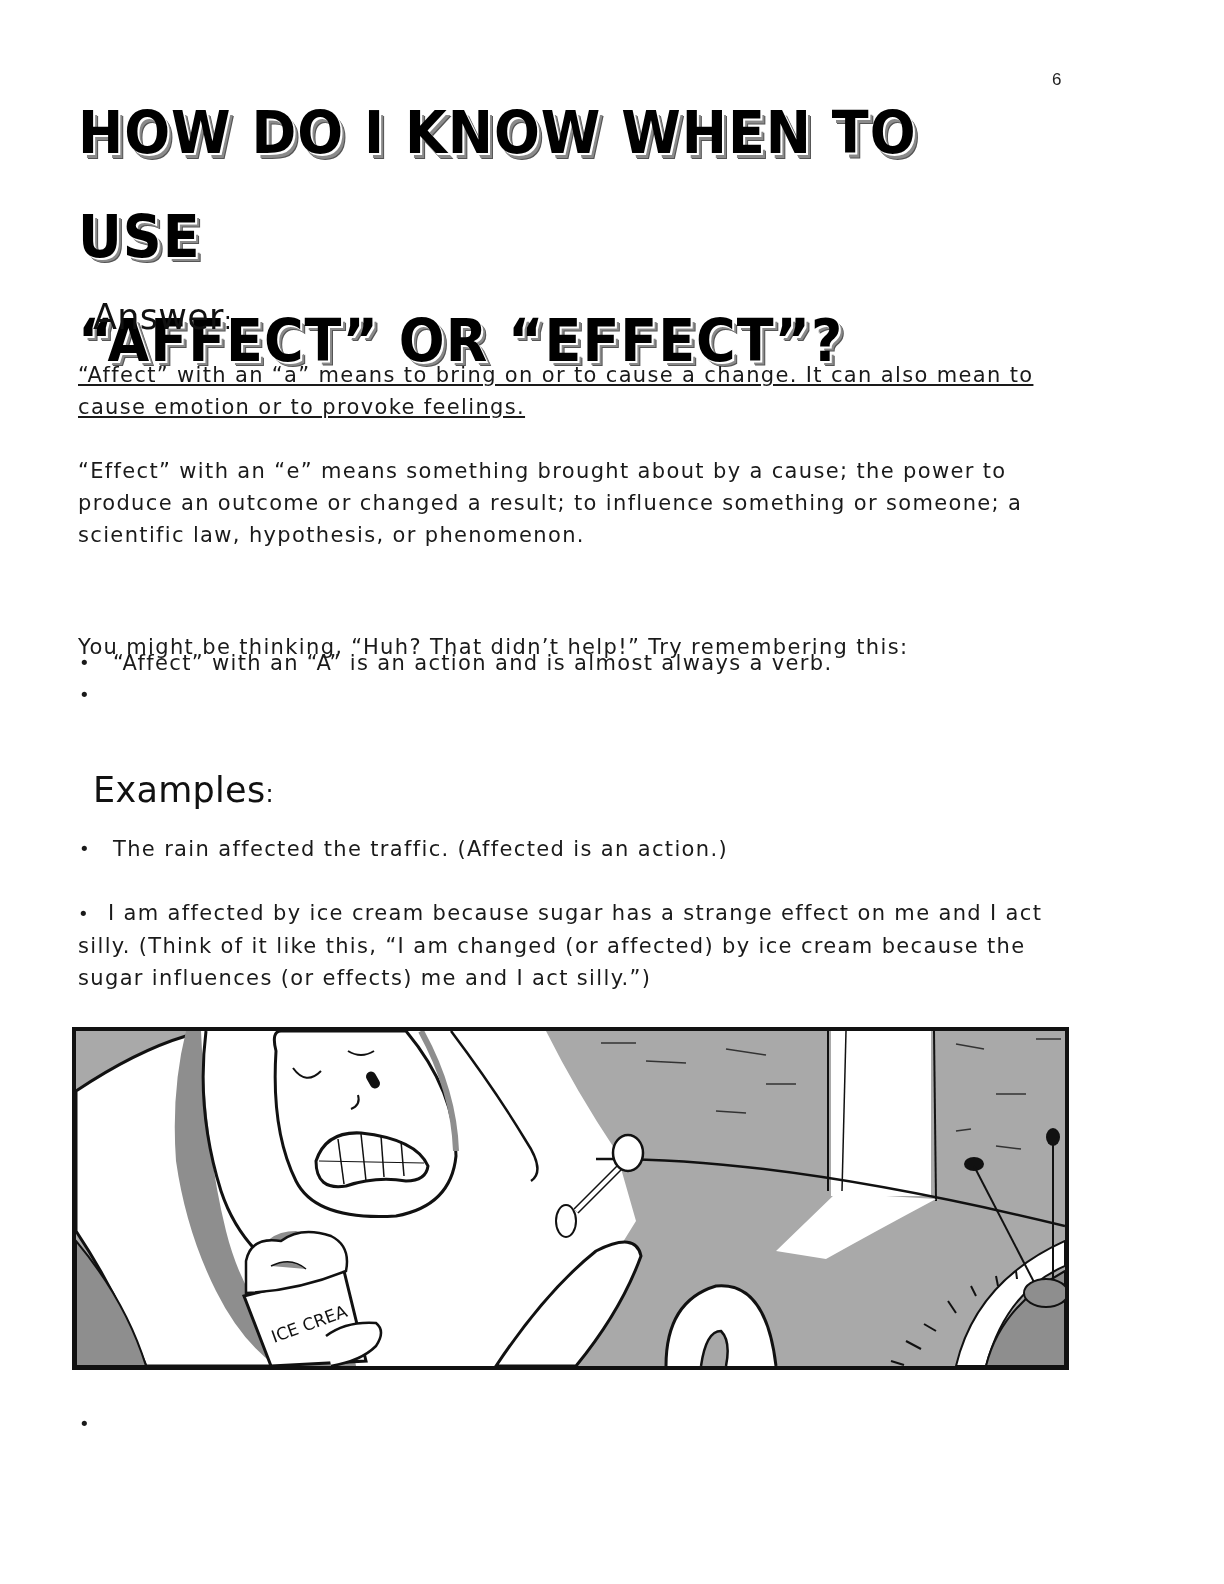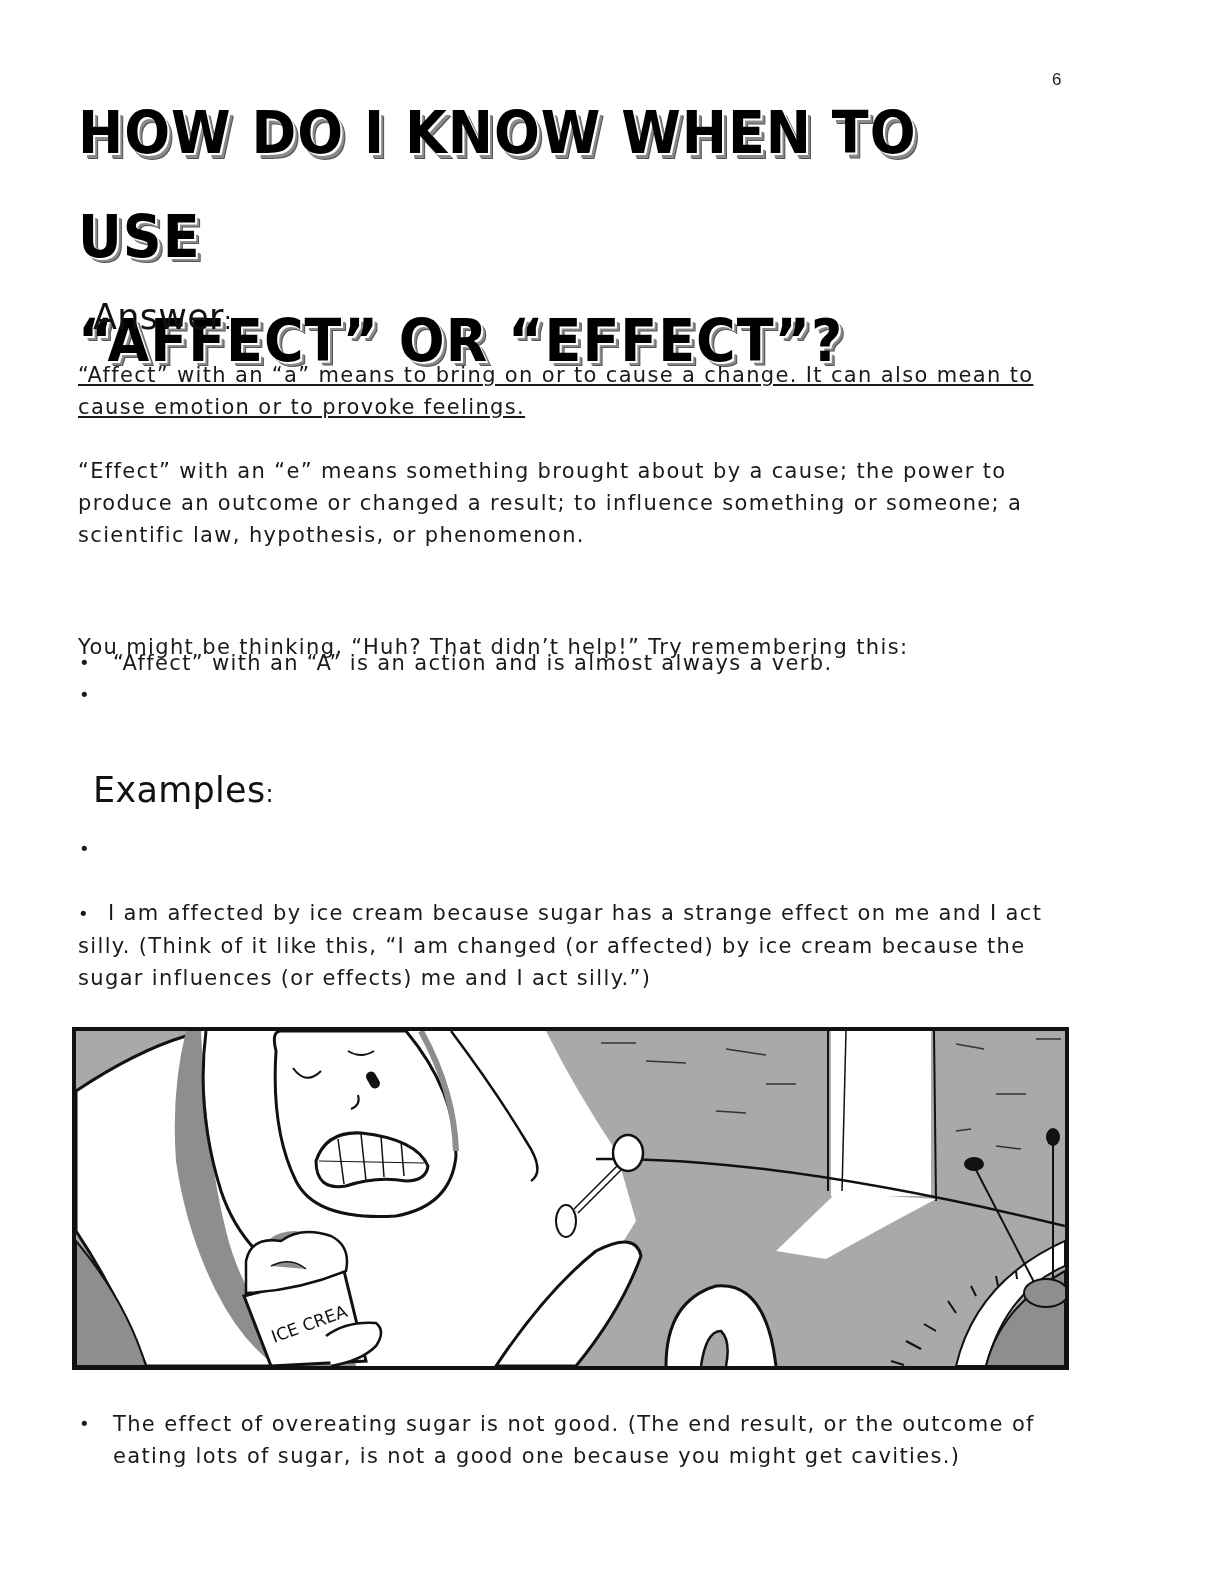--- a/index.html
+++ b/index.html
@@ -62,21 +62,21 @@
 <p class="para" style="top:583px;margin-top:48px;">You might be thinking, “Huh? That didn’t help!” Try remembering this:</p>
 
 <ul class="bullet-list" style="top:647px;">
   <li><span class="dot">•</span><span>“Affect” with an “A” is an action and is almost always a verb.</span></li>
   <li><span class="dot">•</span></li>
 </ul>
 
 <h2 class="section-heading" style="top:755px;"><span>Examples</span><span class="colon">:</span></h2>
 
 <ul class="bullet-list" style="top:833px;">
-  <li><span class="dot">•</span></li>
+  <li><span class="dot">•</span><span>The rain affected the traffic. (Affected is an action.)</span></li>
 </ul>
 
 <p class="para" style="top:897px;"><span class="inline-bullet">•</span><span>I am affected by ice cream because sugar has a strange effect on me and I act silly. (Think of it like this, “I am changed (or affected) by ice cream because the sugar influences (or effects) me and I act silly.”)</span></p>
 
 <div class="illustration">
   <svg viewBox="0 0 989 335" preserveAspectRatio="none">
     <rect x="0" y="0" width="989" height="335" fill="#a9a9a9"></rect>
 
     <path d="M0 60 Q60 20 110 5 L200 0 L230 335 L70 335 Q40 260 0 200 Z" fill="#fff" stroke="#111" stroke-width="3"></path>
     <path d="M0 210 Q50 270 70 335 L0 335 Z" fill="#8e8e8e" stroke="#111" stroke-width="2"></path>
@@ -158,14 +158,14 @@
       <line x1="920" y1="245" x2="922" y2="255"></line>
       <line x1="940" y1="240" x2="941" y2="248"></line>
       <line x1="848" y1="293" x2="860" y2="300"></line>
       <line x1="830" y1="310" x2="845" y2="318"></line>
       <line x1="815" y1="330" x2="828" y2="334"></line>
     </g>
   </svg>
 </div>
 
 <ul class="bullet-list" style="top:1408px;">
-  <li><span class="dot">•</span><span>The effect of overeating sugar is not good. (The end result, or the outcome of eating lots of sugar, is not a good one because you might get cavities.)</span></li>
+  <li><span class="dot">•</span></li>
 </ul>
 
 </body></html>

